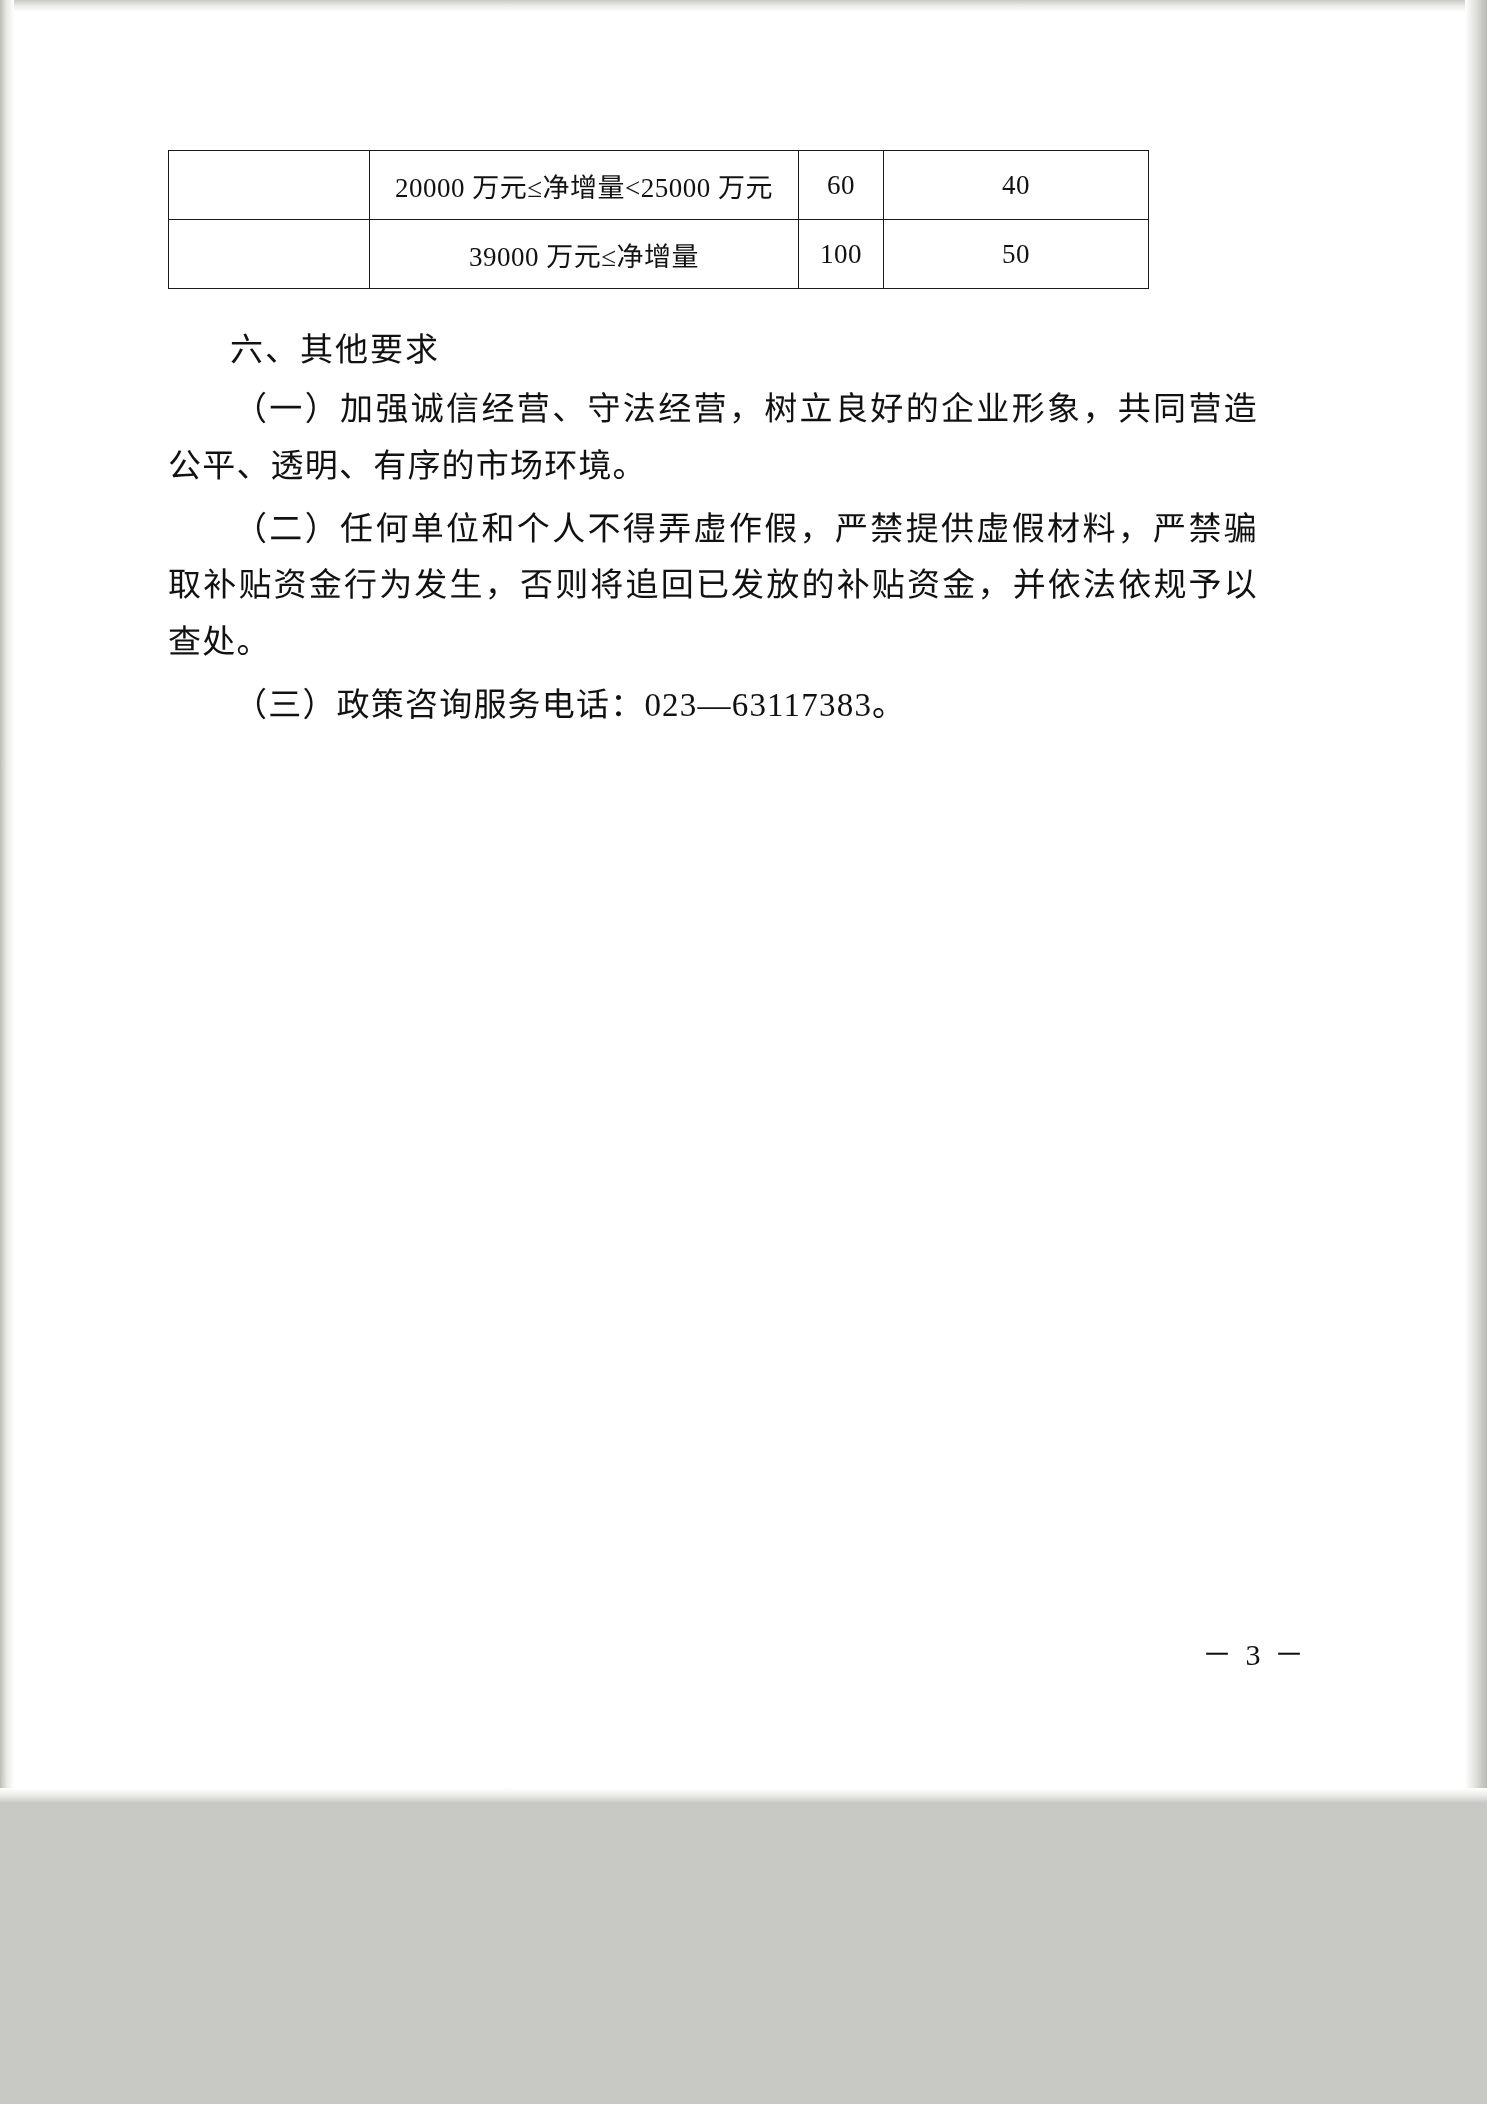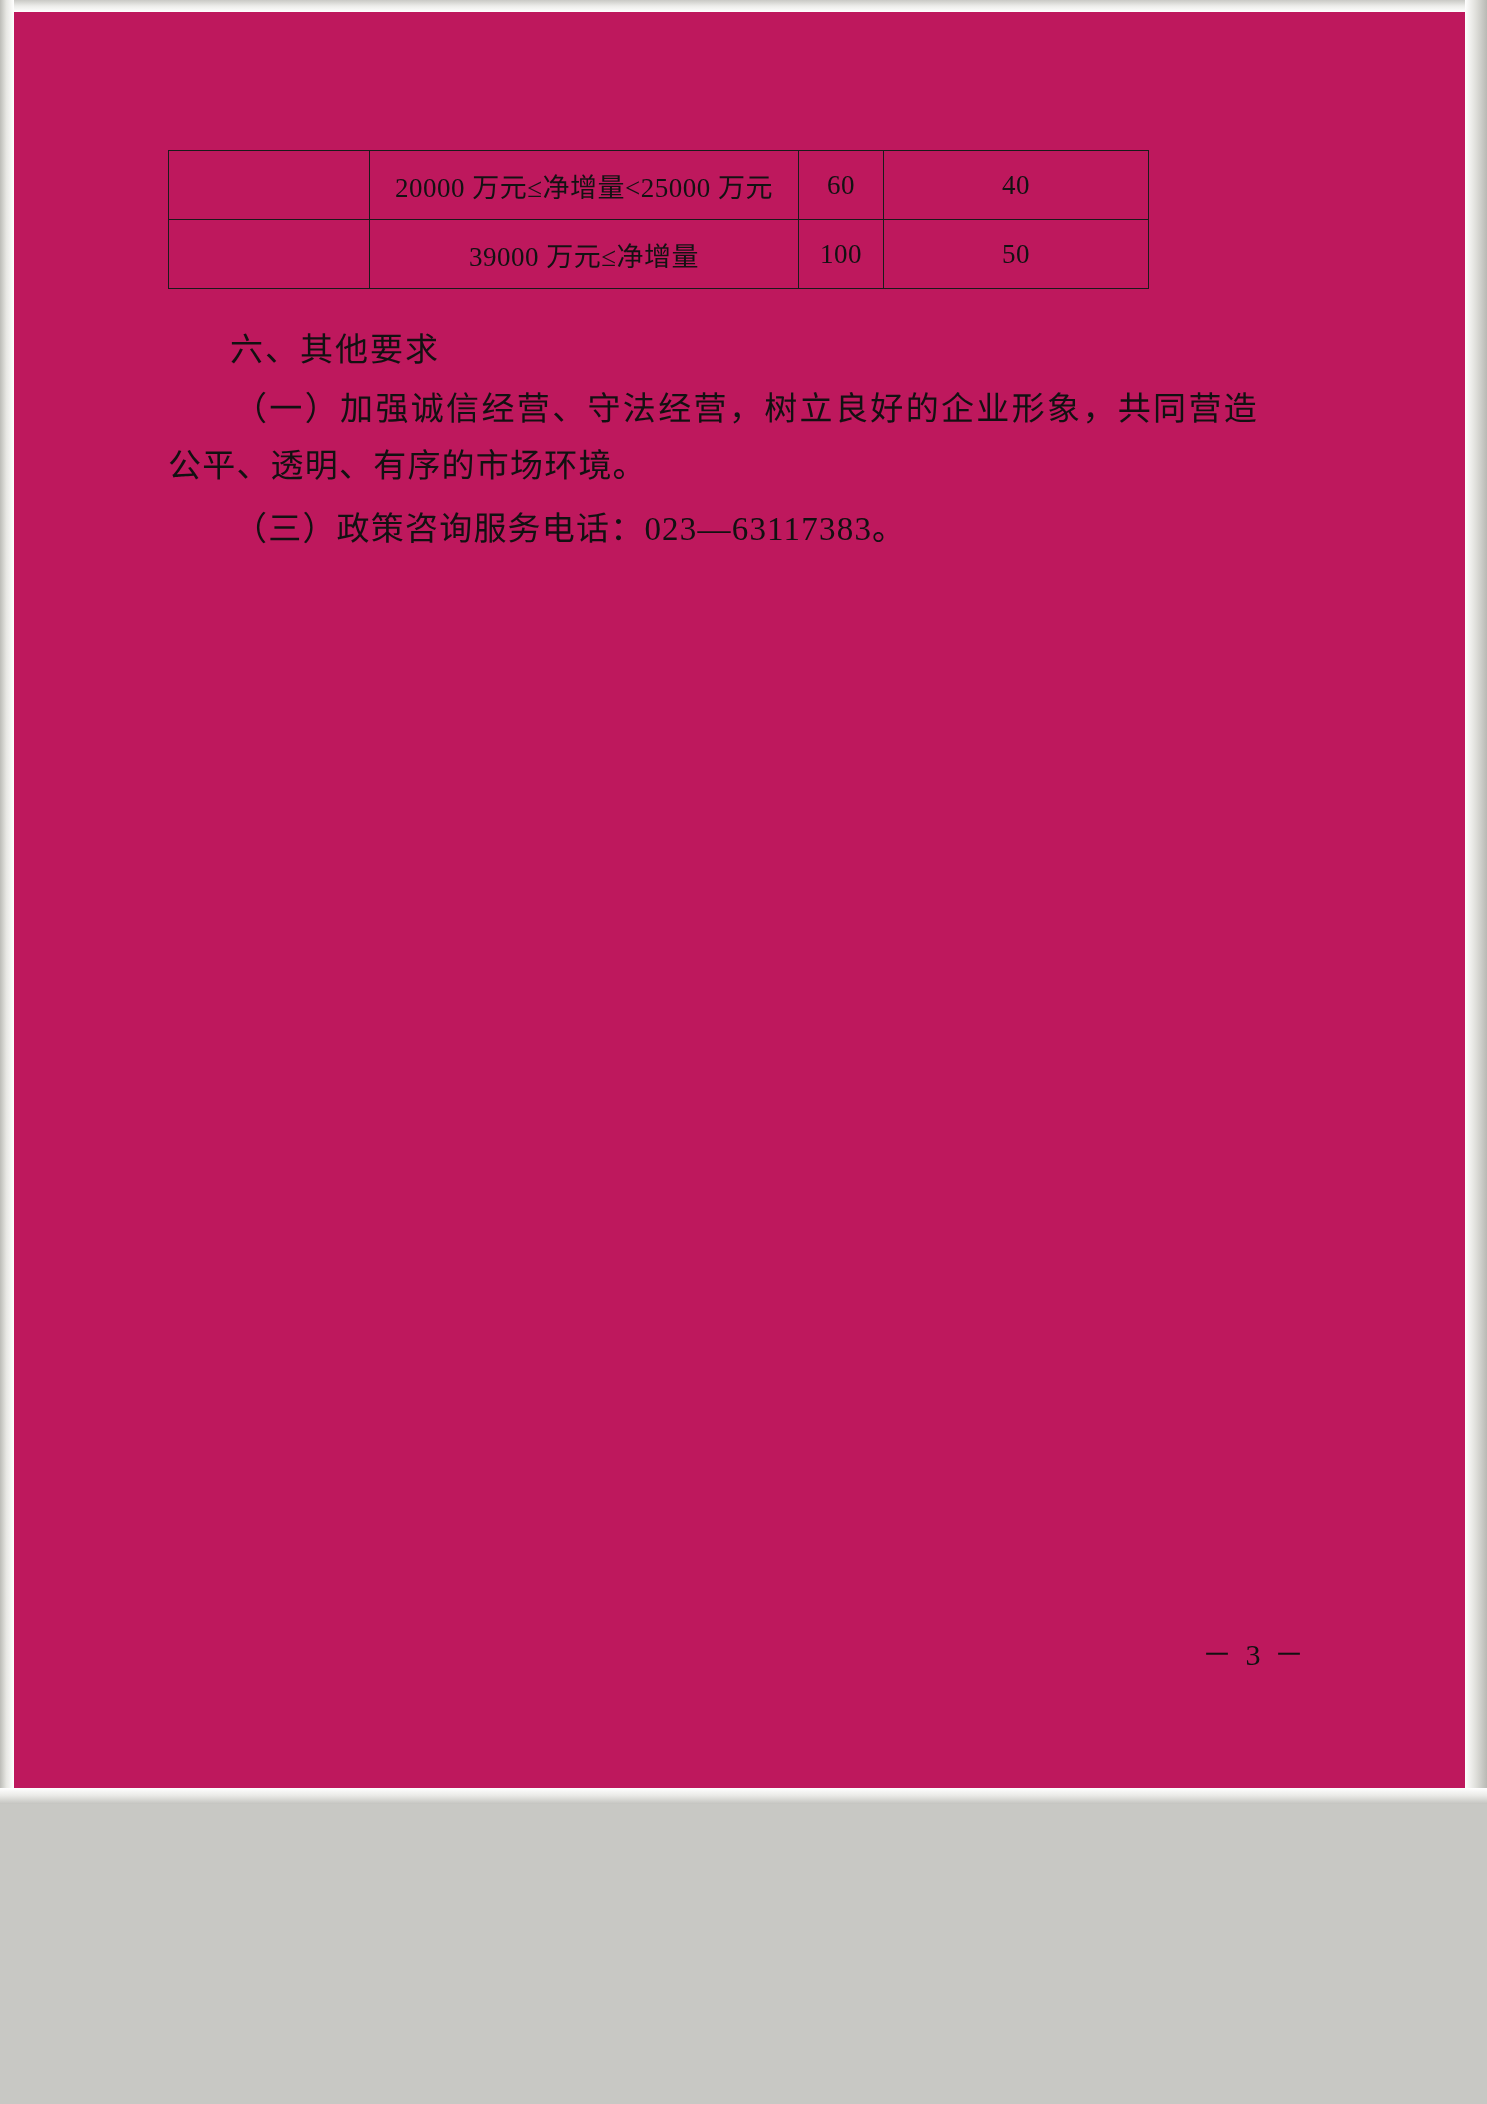--- a/index.html
+++ b/index.html
@@ -12,21 +12,21 @@
     height: 2104px;
     overflow: hidden;
     font-family: "Liberation Serif", "DejaVu Serif", serif;
   }
   .page {
     position: absolute;
     left: 0;
     top: 0;
     width: 1487px;
     height: 1804px;
-    background: #be185d;
+    background: #ffffff;
     box-sizing: border-box;
   }
   
   .scan-edge-left {
     position: absolute;
     left: 0; top: 0; bottom: 0;
     width: 14px;
     background: linear-gradient(to right, #bdbdb8 0%, #e7e7e3 45%, #ffffff 100%);
   }
   .scan-edge-right {
@@ -133,18 +133,19 @@
           <td class="col-range rng">39000 万元≤净增量</td>
           <td class="col-num1">100</td>
           <td class="col-num2">50</td>
         </tr>
       </tbody>
     </table>
 
     <h2 class="section-title">六、其他要求</h2>
 
     <p class="para">（一）加强诚信经营、守法经营，树立良好的企业形象，共同营造公平、透明、有序的市场环境。</p>
+    <p class="para">（二）任何单位和个人不得弄虚作假，严禁提供虚假材料，严禁骗取补贴资金行为发生，否则将追回已发放的补贴资金，并依法依规予以查处。</p>
     <p class="para">（三）政策咨询服务电话：023—63117383。</p>
 
   </div>
 
   <div class="page-number">－ 3 －</div>
 </div>
 
 </body></html>

